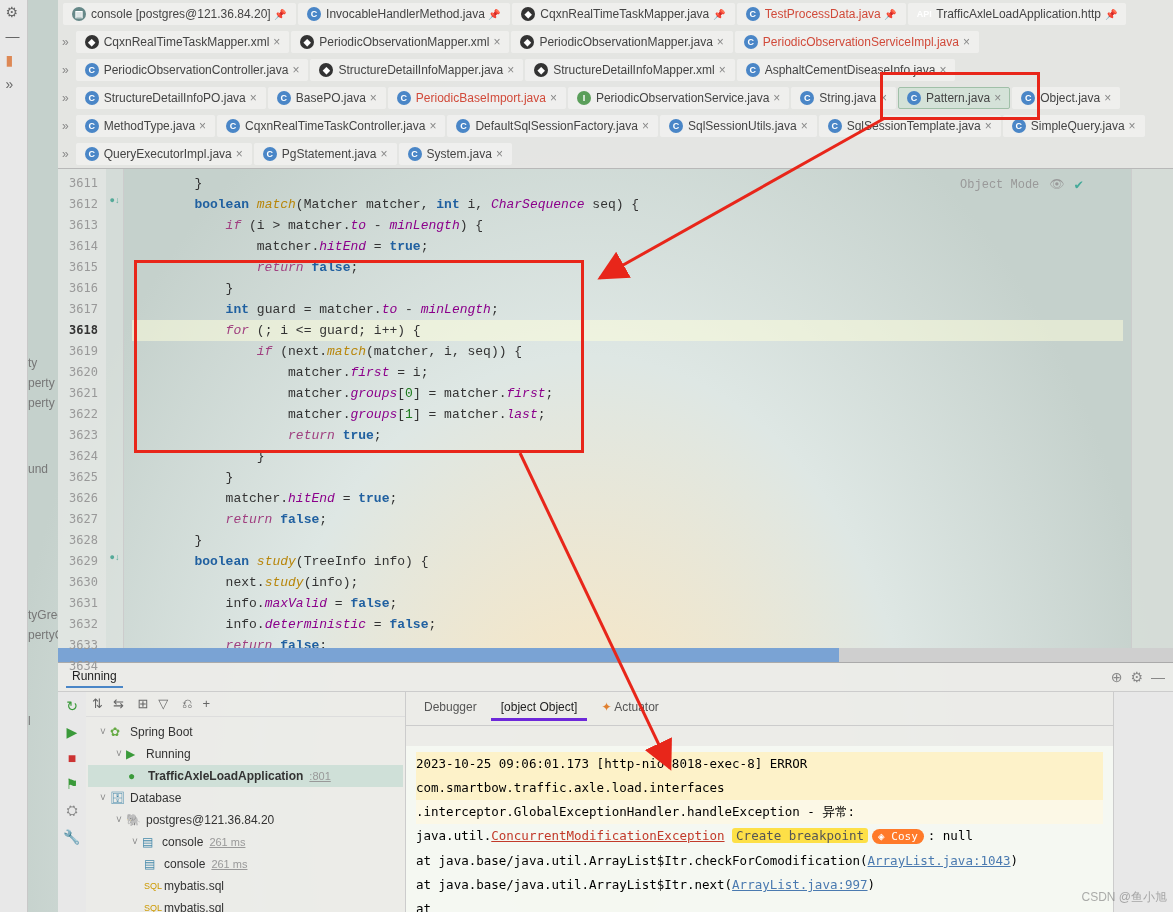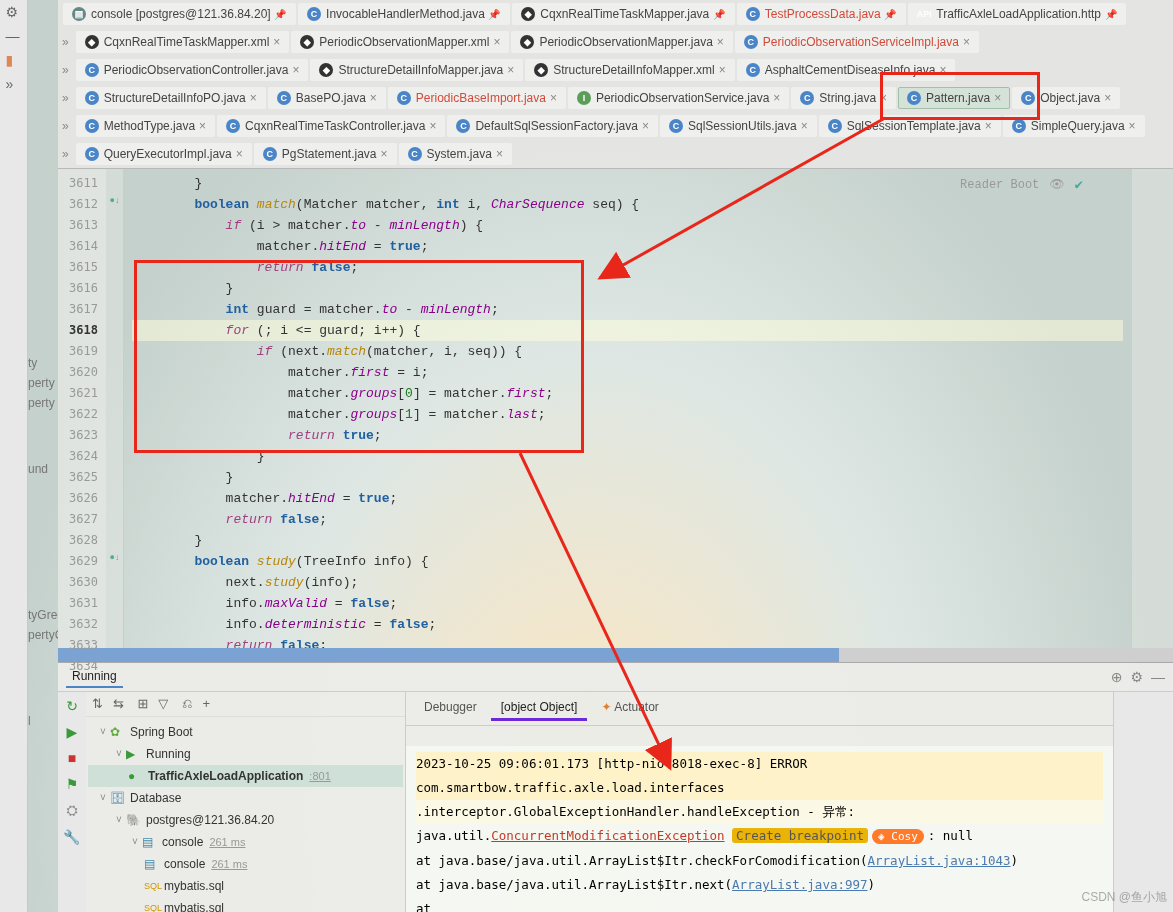--- a/index.html
+++ b/index.html
@@ -93,21 +93,21 @@
 .sv-main { flex:1; display:flex; flex-direction:column; min-width:0;gap:20px;}
 .sv-tabs { display:flex; padding:4px 8px; border-bottom:1px solid #ccc; gap:4px;}
 .sv-tab { padding:4px 10px; color:#555; font-size:12px; cursor:pointer;}
 .sv-tab.active { border-bottom:3px solid #6d28d9; color:#222;}
 .sv-tab .orange { color:#e08030;}
 .console-out { flex:1; padding:6px 10px; font-family:'Consolas',monospace; font-size:12.5px; line-height:24px; background:rgba(245,248,242,0.92); overflow:hidden; position:relative;}
 .console-out .err-line1 { background:rgba(255,240,190,0.8);}
 .console-out .err-line2 { background:rgba(255,248,225,0.7);}
 .link { color:#4a7ab0; text-decoration:underline;}
 .exc { color:#c23a2a; text-decoration:underline;}
-.breakpoint-btn { color:#555; background:#eab308; padding:0 4px; border-radius:3px;margin-top:8px;}
+.breakpoint-btn { color:#555; background:#fde047; padding:0 4px; border-radius:3px;margin-top:8px;}
 .cosy { background:#ff7a2a; color:#fff; padding:1px 6px; border-radius:8px; font-size:11px; margin:0 4px;}
 .sv-minimap { width:60px; background:#e8e8e8; border-left:1px solid #ccc;}
 .watermark { position:absolute; right:6px; bottom:6px; color:rgba(120,120,120,0.6); font-size:12px;}
 </style>
 </head>
 <body>
 
 <div class="main-wrap">
   <div class="left-strip">
     <div class="top-icons">
@@ -325,21 +325,21 @@
           <div class="ln">3634</div>
         </div>
       <div class="fold-col">
         <div style="height:21px"></div>
           <div class="mark">●↓</div>
         <div style="height:336px"></div>
           <div class="mark">●↓</div>
       </div>
       <div class="code">
         <div class="reader-mode">
-          <span>Reader Boot</span>
+          <span>Object Mode</span>
             <span>👁</span>
             <span>✔</span>
         </div>
 <div class="code-line"><span>        }</span></div>
 <div class="code-line"><span class="kw">        boolean </span><span class="fn">match</span><span>(Matcher matcher, </span><span class="kw">int</span><span> i, </span><span class="fld">CharSequence</span><span> seq) {</span></div>
 <div class="code-line"><span class="kw2">            if </span><span>(i &gt; matcher.</span><span class="fld">to</span><span> - </span><span class="fld">minLength</span><span>) {</span></div>
 <div class="code-line"><span>                matcher.</span><span class="fld">hitEnd</span><span> = </span><span class="kw">true</span><span>;</span></div>
 <div class="code-line"><span class="kw2">                return </span><span class="kw">false</span><span>;</span></div>
 <div class="code-line"><span>            }</span></div>
 <div class="code-line"><span class="kw">            int </span><span>guard = matcher.</span><span class="fld">to</span><span> - </span><span class="fld">minLength</span><span>;</span></div>

